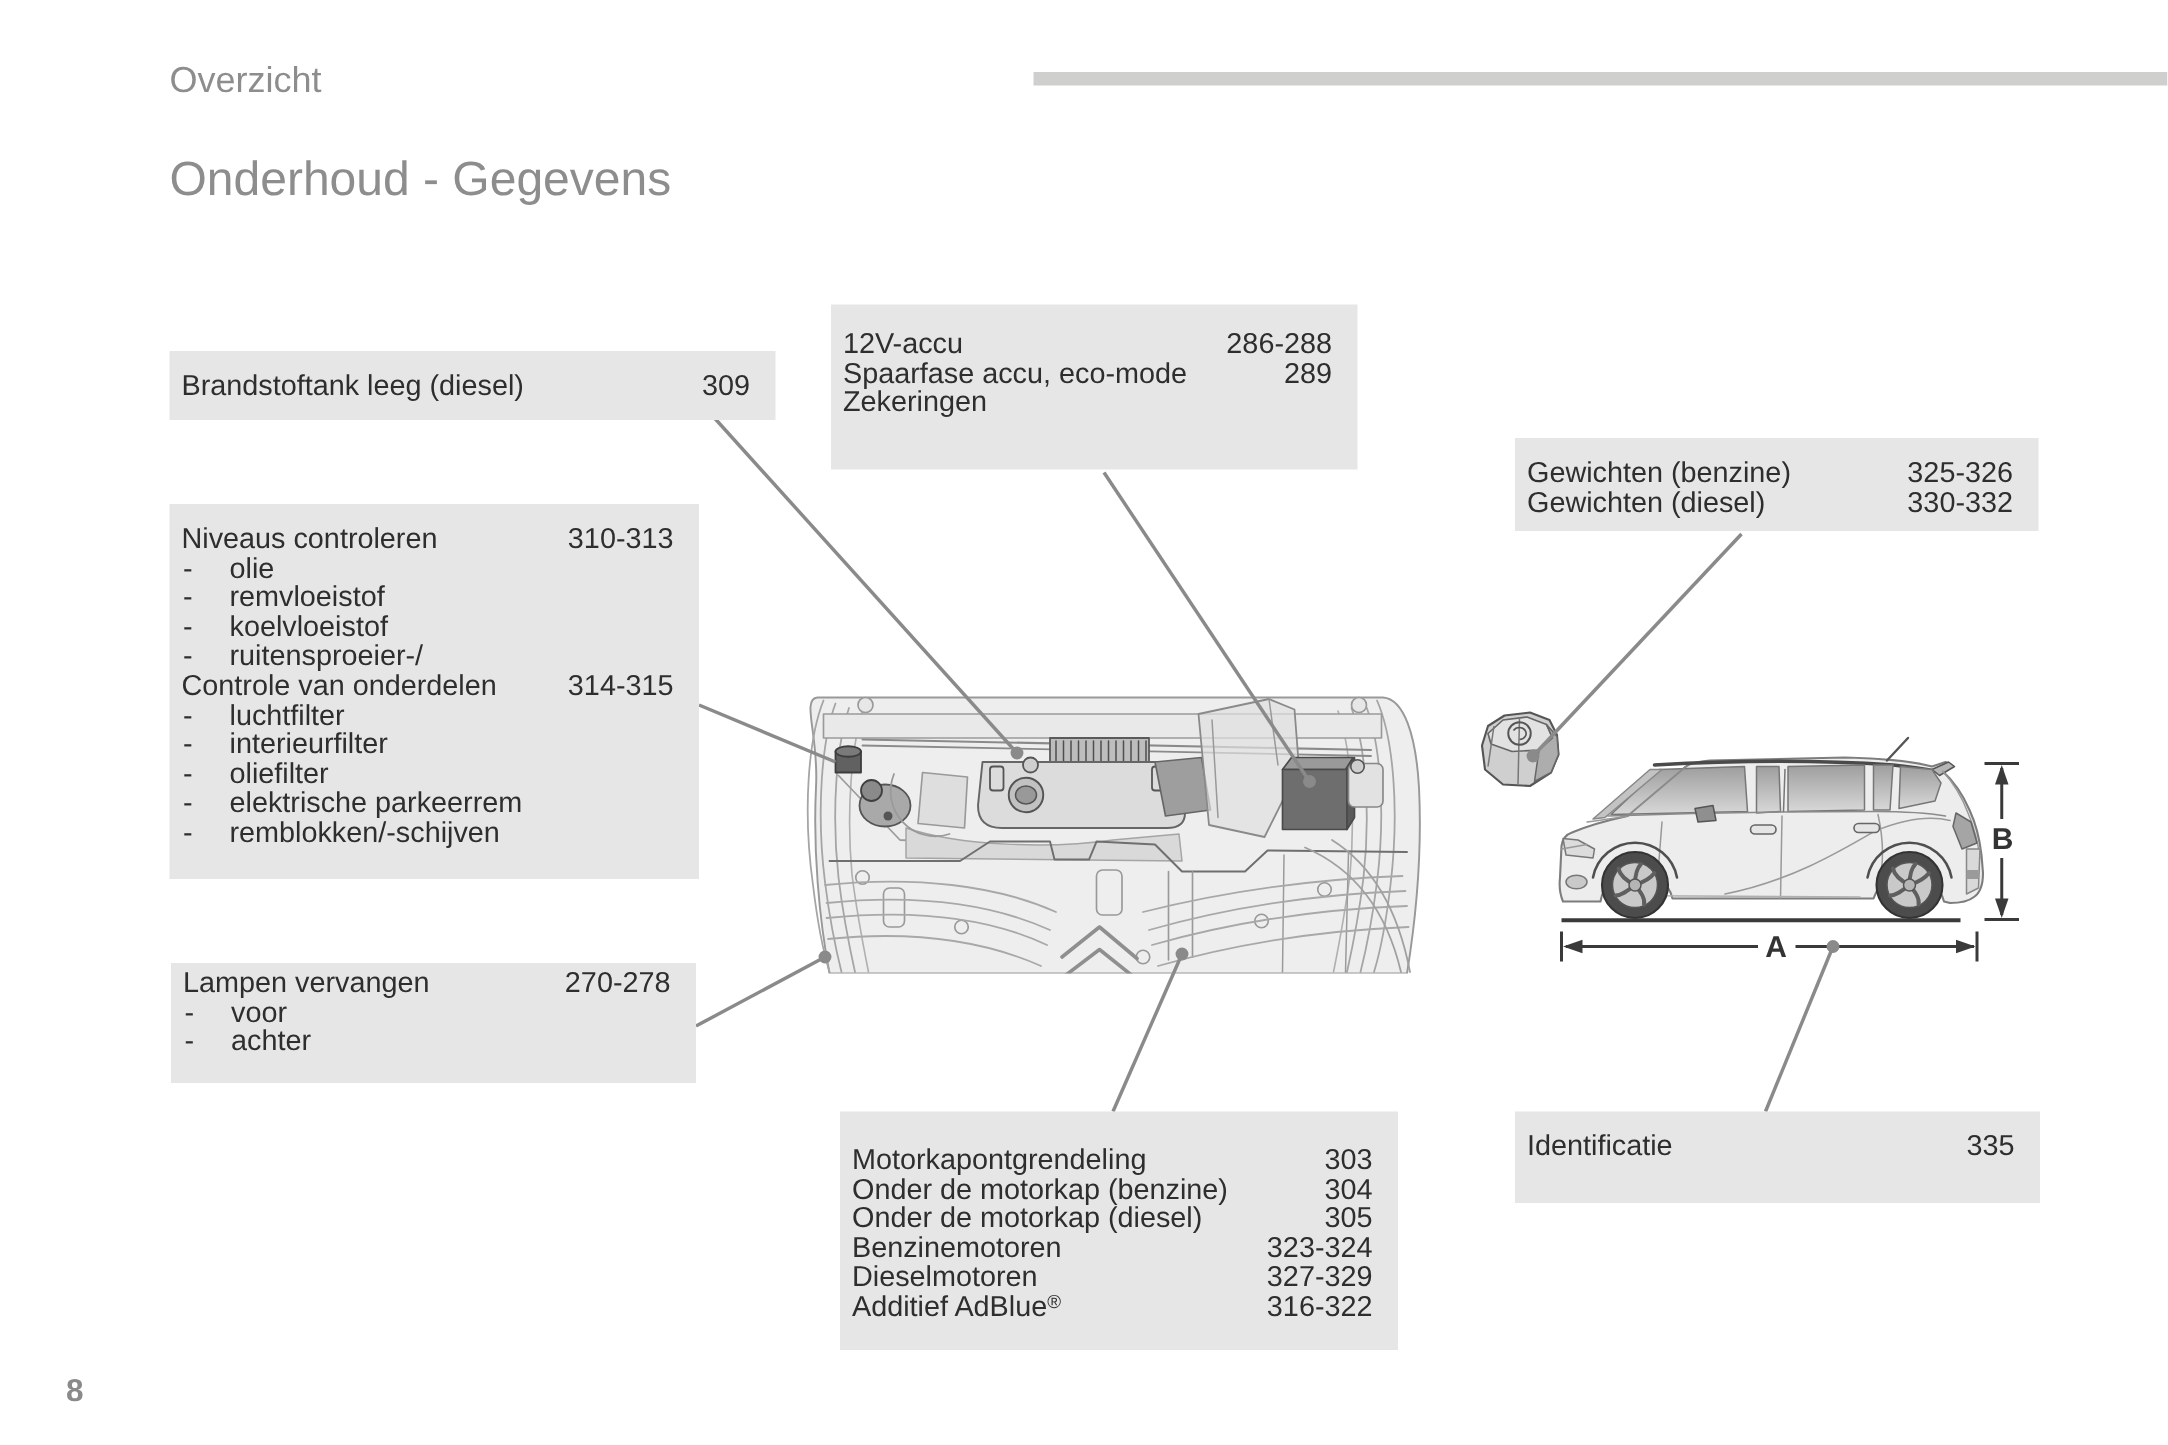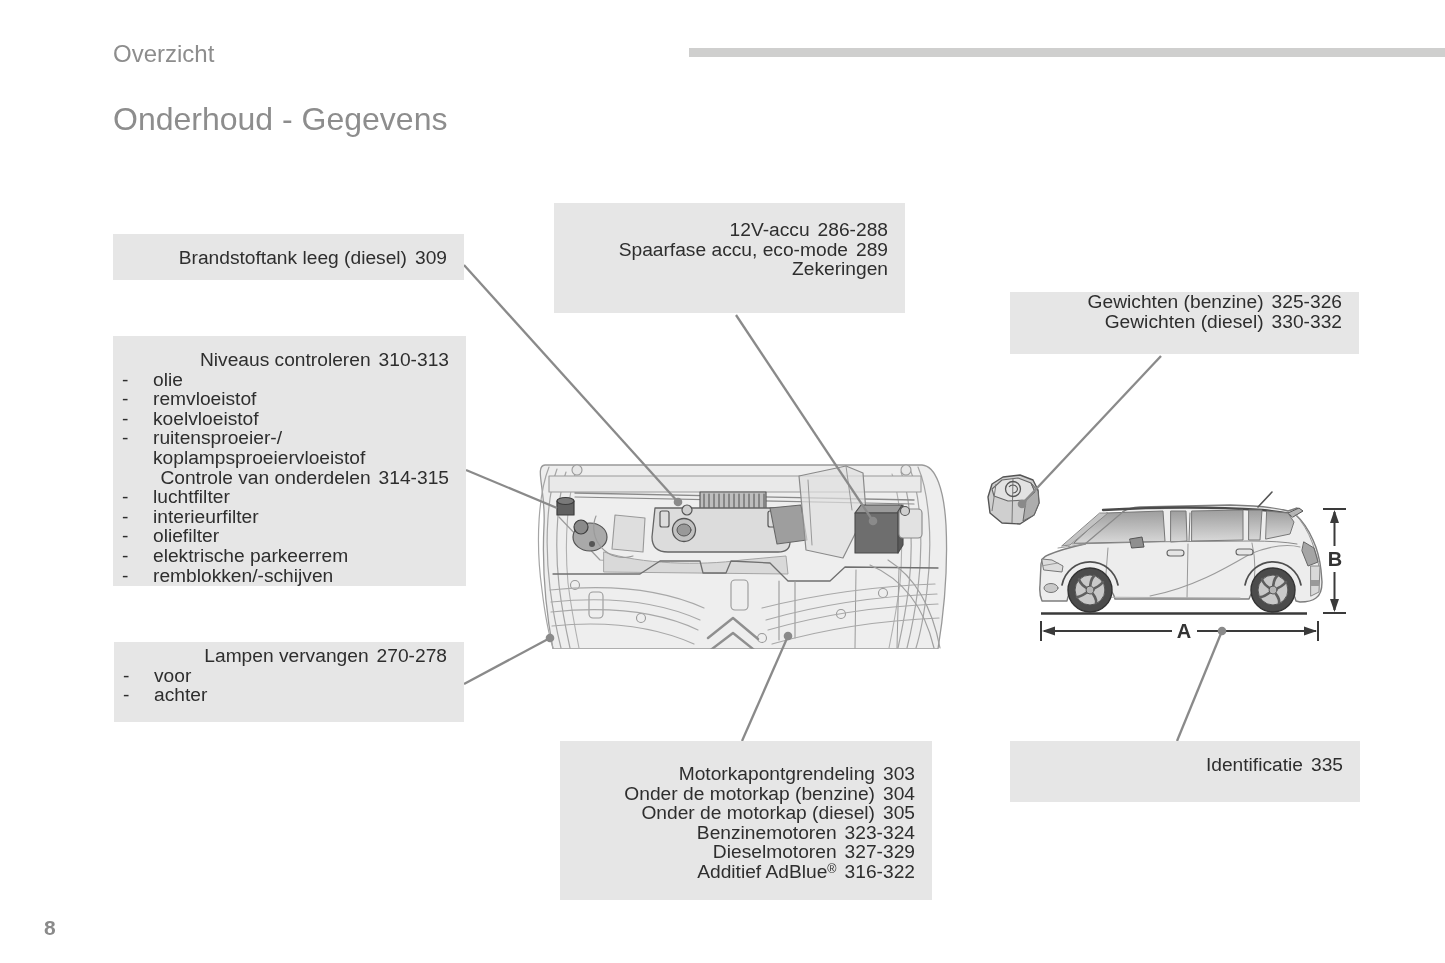--- a/index.html
+++ b/index.html
@@ -4,21 +4,21 @@
 <style>
   html,body{margin:0;padding:0;}
   body{width:1445px;height:963px;position:relative;background:#ffffff;
        font-family:"Liberation Sans", sans-serif;overflow:hidden;}
   .topbar{position:absolute;left:689px;top:48px;width:756px;height:9px;background:#cfcfce;}
   .crumb{position:absolute;left:113px;top:39.5px;font-size:24px;color:#8d8d8d;}
   .title{position:absolute;left:113px;top:98px;font-size:32px;line-height:43.5px;color:#8d8d8d;}
   .pagenum{position:absolute;left:44px;top:916px;font-size:21px;font-weight:bold;color:#8a8a8a;}
   .box{position:absolute;background:#e6e6e6;color:#2e2e2e;font-size:19.2px;line-height:19.6px;
        box-sizing:border-box;padding-left:8px;padding-right:17px;}
-  .r{display:flex;justify-content:flex-end;}
+  .r{display:flex;justify-content:space-between;}
   .r .n{white-space:nowrap;padding-left:8px;}
   .li{position:relative;padding-left:32px;}
   .li .d{position:absolute;left:1px;top:0;}
   .ind{padding-left:13px;}
   svg{position:absolute;left:0;top:0;}
   .sup{font-size:12.5px;position:relative;top:-5px;}
 </style>
 </head>
 <body>
 <div class="topbar"></div>
@@ -195,21 +195,21 @@
 <g fill="#8a8a8a">
 <circle cx="678" cy="502" r="4.3"></circle>
 <circle cx="873" cy="521" r="4.3"></circle>
 <circle cx="550" cy="638" r="4.3"></circle>
 <circle cx="788" cy="636" r="4.3"></circle>
 <circle cx="1022" cy="504" r="4.3"></circle>
 <circle cx="1222" cy="631" r="4.3"></circle>
 </g>
 </svg>
 
-<div class="box" style="left:113px;top:234px;width:351px;height:46px;padding-top:14px;">
+<div class="box" style="left:113px;top:234px;width:404px;height:46px;padding-top:14px;">
   <div class="r">
       <span>Brandstoftank leeg (diesel)</span>
       <span class="n">309</span>
     </div>
 </div>
 
 <div class="box" style="left:554px;top:203px;width:351px;height:110px;padding-top:17px;">
   <div class="r">
       <span>12V-accu</span>
       <span class="n">286-288</span>
@@ -225,42 +225,41 @@
 
 <div class="box" style="left:113px;top:336px;width:353px;height:250px;padding-top:14px;">
   <div class="r">
       <span>Niveaus controleren</span>
       <span class="n">310-313</span>
     </div>
   <div class="li"><span class="d">-</span>olie</div>
   <div class="li"><span class="d">-</span>remvloeistof</div>
   <div class="li"><span class="d">-</span>koelvloeistof</div>
   <div class="li"><span class="d">-</span>ruitensproeier-/</div>
-  <div class="li">koplampsproeiervloeistof</div>
   <div class="r">
       <span>Controle van onderdelen</span>
       <span class="n">314-315</span>
     </div>
   <div class="li"><span class="d">-</span>luchtfilter</div>
   <div class="li"><span class="d">-</span>interieurfilter</div>
   <div class="li"><span class="d">-</span>oliefilter</div>
   <div class="li"><span class="d">-</span>elektrische parkeerrem</div>
   <div class="li"><span class="d">-</span>remblokken/-schijven</div>
 </div>
 
 <div class="box" style="left:114px;top:642px;width:350px;height:80px;padding-top:4px;">
   <div class="r">
       <span>Lampen vervangen</span>
       <span class="n">270-278</span>
     </div>
   <div class="li"><span class="d">-</span>voor</div>
   <div class="li"><span class="d">-</span>achter</div>
 </div>
 
-<div class="box" style="left:1010px;top:292px;width:349px;height:62px;padding-top:0;">
+<div class="box" style="left:1010px;top:292px;width:349px;height:62px;padding-top:14px;">
   <div class="r">
       <span>Gewichten (benzine)</span>
       <span class="n">325-326</span>
     </div>
   <div class="r">
       <span>Gewichten (diesel)</span>
       <span class="n">330-332</span>
     </div>
 </div>
 

